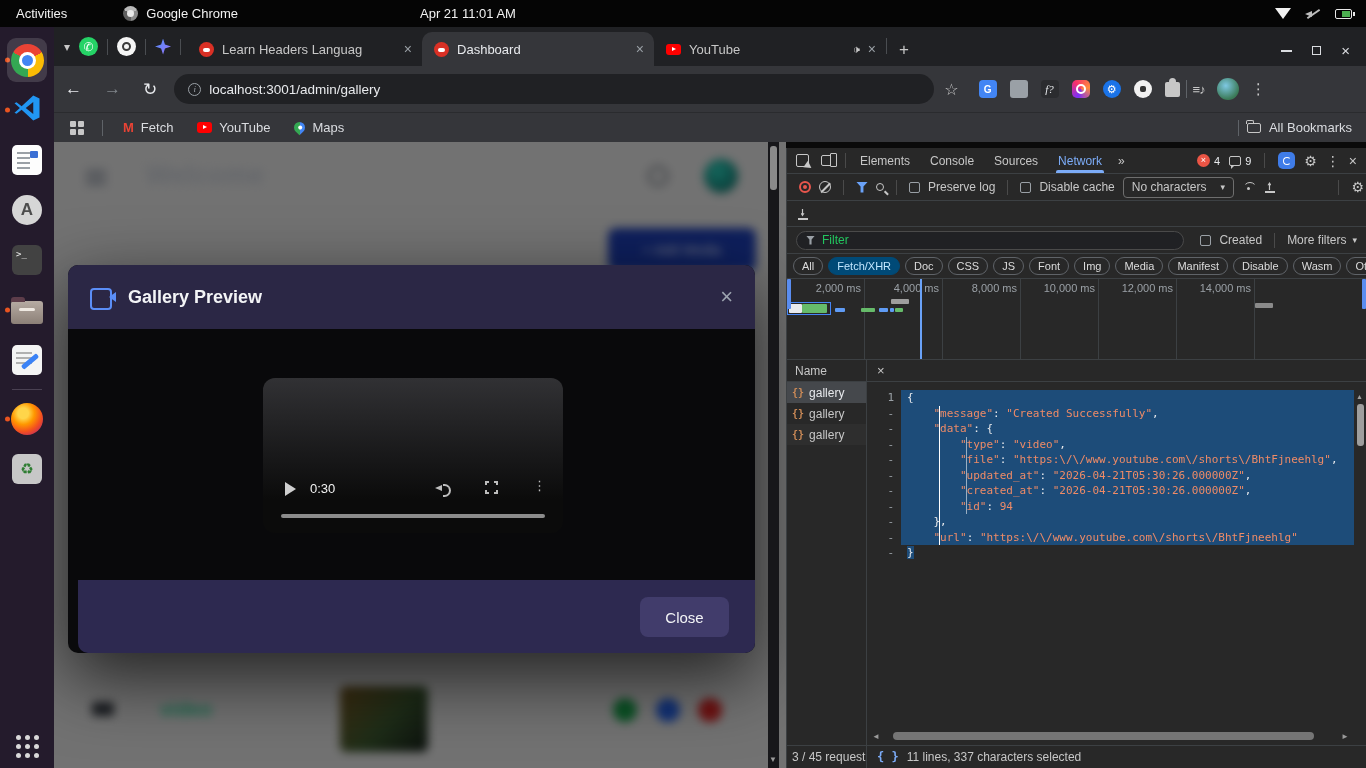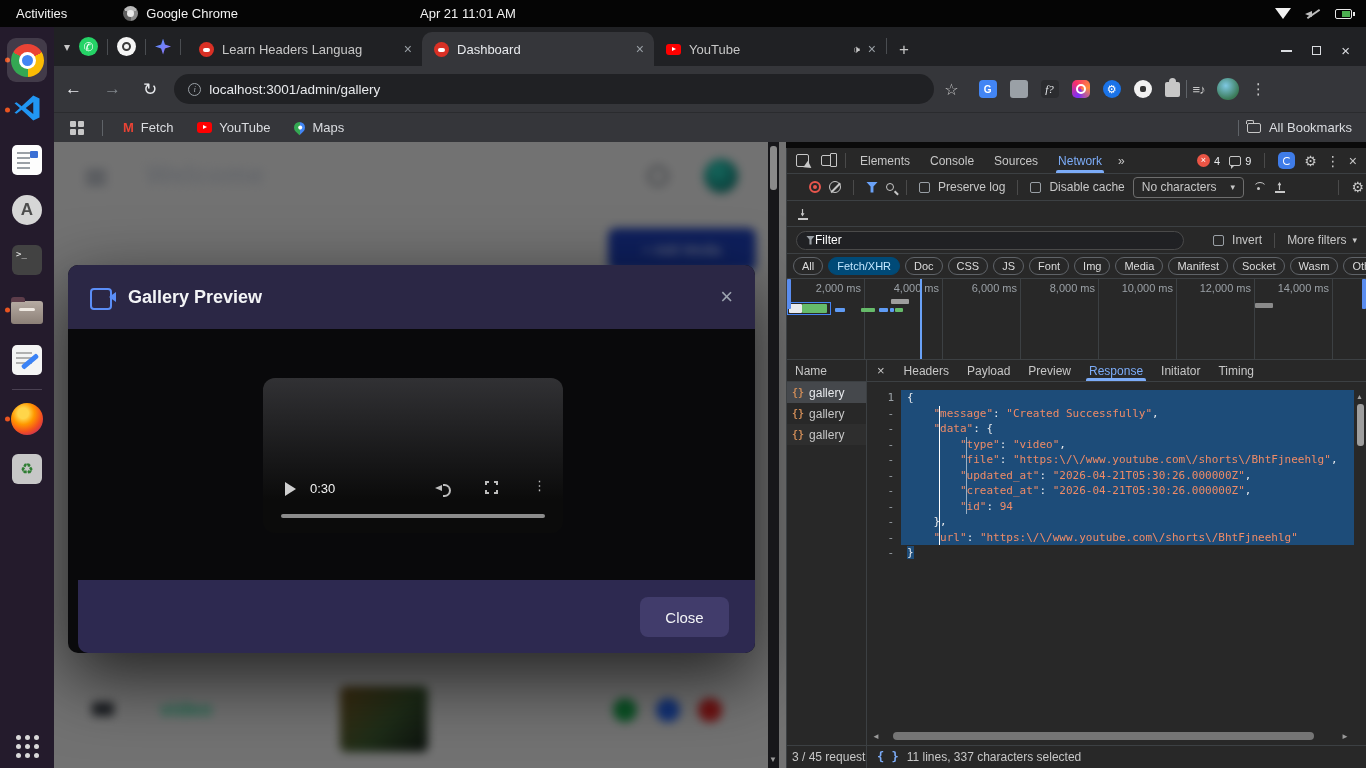--- a/index.html
+++ b/index.html
@@ -171,21 +171,21 @@
   .dt-right{margin-left:auto;display:flex;align-items:center;gap:9px;padding-right:9px}
   .err-badge{display:flex;align-items:center;gap:4px;color:#e8eaed;font-size:11px}
   .err-dot{width:13px;height:13px;border-radius:50%;background:#eb5545;color:#fff;font-size:9px;display:flex;align-items:center;justify-content:center;line-height:1}
   .bub{width:12px;height:10px;border:1.5px solid #c7c7c7;border-radius:2px;position:relative}
   .bub::after{content:"";position:absolute;left:1px;bottom:-4px;border-top:4px solid #c7c7c7;border-right:4px solid transparent}
   .ai-ico{width:17px;height:17px;border-radius:5px;background:#3f7ce8;position:relative}
   .ai-ico::before{content:"";position:absolute;inset:4.5px;border:1.5px solid #fff;border-radius:50%;border-right-color:transparent}
   .gear-t{font-size:14px;color:#c7c7c7}
   .x-t{font-size:14px;color:#c7c7c7}
 
-  .net-toolbar{height:27px;gap:8px;padding-left:22px}
+  .net-toolbar{height:27px;gap:8px;padding-left:12px}
   .rec{width:12px;height:12px;border-radius:50%;border:2px solid #e8564d;position:relative}
   .rec::before{content:"";position:absolute;inset:2px;border-radius:50%;background:#e8564d}
   .clear-ic{width:12px;height:12px;border-radius:50%;border:1.5px solid #c7c7c7;position:relative}
   .clear-ic::before{content:"";position:absolute;left:-1px;top:5px;width:13px;height:1.5px;background:#c7c7c7;transform:rotate(-45deg)}
   .funnel{width:12px;height:11px;background:#6aa2f8;clip-path:polygon(0 0,100% 0,62% 45%,62% 100%,38% 100%,38% 45%)}
   .mag{width:8px;height:8px;border:1.6px solid #c7c7c7;border-radius:50%;position:relative}
   .mag::after{content:"";position:absolute;left:7px;top:8px;width:5px;height:1.6px;background:#c7c7c7;transform:rotate(45deg)}
   .cb{width:11px;height:11px;border:1.3px solid #9aa0a6;border-radius:2px;flex:0 0 auto}
   .lbl{white-space:nowrap}
   .throttle{display:flex;align-items:center;gap:14px;border:1px solid #6e6e6e;border-radius:4px;height:21px;padding:0 8px;white-space:nowrap}
@@ -194,21 +194,21 @@
   .wifi-g::after{content:"";position:absolute;left:5.5px;top:5px;width:3px;height:3px;border-radius:50%;background:#c7c7c7}
   .arr-up{width:12px;height:12px;position:relative}
   .arr-up::before{content:"";position:absolute;left:3.5px;top:1px;width:4px;height:8px;background:#c7c7c7;clip-path:polygon(50% 0,100% 40%,65% 40%,65% 100%,35% 100%,35% 40%,0 40%)}
   .arr-up::after{content:"";position:absolute;left:1px;bottom:0;width:10px;height:1.6px;background:#c7c7c7}
   .arr-dn{width:12px;height:12px;position:relative}
   .arr-dn::before{content:"";position:absolute;left:3.5px;top:1px;width:4px;height:8px;background:#c7c7c7;clip-path:polygon(35% 0,65% 0,65% 60%,100% 60%,50% 100%,0 60%,35% 60%)}
   .arr-dn::after{content:"";position:absolute;left:1px;bottom:0;width:10px;height:1.6px;background:#c7c7c7}
 
   .dl-row{height:26px;padding-left:10px}
   .filter-row{height:27px;padding:0 9px;gap:8px}
-  .filter-pill{display:flex;align-items:center;width:388px;height:19px;border-radius:10px;background:#202124;border:1px solid #4a4a4a;padding:0 9px;color:#ffffff}
+  .filter-pill{display:flex;align-items:center;gap:7px;width:388px;height:19px;border-radius:10px;background:#202124;border:1px solid #4a4a4a;padding:0 9px;color:#22c55e}
   .filter-pill .funnel{width:9px;height:9px;background:#9aa0a6}
   .fr-spacer{flex:1}
   .more-filters{display:flex;align-items:center;gap:6px;white-space:nowrap}
   .caret{font-size:9px;color:#c7c7c7}
 
   .chips{height:25px;padding:0 6px;gap:5px}
   .chip{border:1px solid #5f6368;border-radius:9px;padding:2px 8px;font-size:11px;color:#dcdcdc;white-space:nowrap}
   .chip.active{background:#004a77;border-color:#004a77;color:#c2e7ff}
 
   .timeline{position:relative;height:81px;border-bottom:1px solid #3c4043;flex:0 0 auto;overflow:hidden}
@@ -519,48 +519,47 @@
         <span class="arr-dn"></span>
       </div>
 
       <div class="dt-row filter-row">
         <span class="filter-pill">
           <span class="funnel"></span>
           <span>Filter</span>
         </span>
         <span class="fr-spacer"></span>
         <span class="cb"></span>
-        <span class="lbl">Invert</span>
+        <span class="lbl">Created</span>
         <span class="v-sep"></span>
         <span class="more-filters">
             <span>More filters</span>
             <span class="caret">▾</span>
           </span>
       </div>
 
       <div class="dt-row chips">
           <span class="chip">All</span>
           <span class="chip active">Fetch/XHR</span>
           <span class="chip">Doc</span>
           <span class="chip">CSS</span>
           <span class="chip">JS</span>
           <span class="chip">Font</span>
           <span class="chip">Img</span>
           <span class="chip">Media</span>
           <span class="chip">Manifest</span>
-          <span class="chip">Socket</span>
+          <span class="chip">Disable</span>
           <span class="chip">Wasm</span>
           <span class="chip">Other</span>
         </div>
 
       <div class="timeline">
         <div class="tl-cols" id="tl-cols">
             <div class="tl-col">2,000 ms</div>
             <div class="tl-col">4,000 ms</div>
-            <div class="tl-col">6,000 ms</div>
             <div class="tl-col">8,000 ms</div>
             <div class="tl-col">10,000 ms</div>
             <div class="tl-col">12,000 ms</div>
             <div class="tl-col">14,000 ms</div>
           </div>
         <div id="tl-bars">
             <div class="tl-bar" style="left: 2px; top: 25px; width: 13px; height: 9px; background: rgb(232, 234, 237);"></div>
             <div class="tl-bar" style="left: 15px; top: 25px; width: 25px; height: 9px; background: rgb(102, 187, 106);"></div>
             <div class="tl-bar" style="left: 48px; top: 29px; width: 10px; height: 4px; background: rgb(95, 155, 245);"></div>
             <div class="tl-bar" style="left: 74px; top: 29px; width: 14px; height: 4px; background: rgb(102, 187, 106);"></div>
@@ -573,28 +572,20 @@
           </div>
         <div class="tl-cursor"></div>
         <div class="tl-handle l"></div>
         <div class="tl-handle r"></div>
       </div>
 
       <div class="req-header">
         <div class="name-col-h">Name</div>
         <div class="detail-tabs">
           <span class="dt-x">×</span>
-          <span id="detail-tabs" style="display:flex;height:100%">
-              <span class="detail-tab">Headers</span>
-              <span class="detail-tab">Payload</span>
-              <span class="detail-tab">Preview</span>
-              <span class="detail-tab active">Response</span>
-              <span class="detail-tab">Initiator</span>
-              <span class="detail-tab">Timing</span>
-            </span>
         </div>
       </div>
 
       <div class="req-body">
         <div class="name-col" id="req-rows">
             <div class="req-row selected">
               <span class="brace">{}</span>
               <span>gallery</span>
             </div>
             <div class="req-row">

